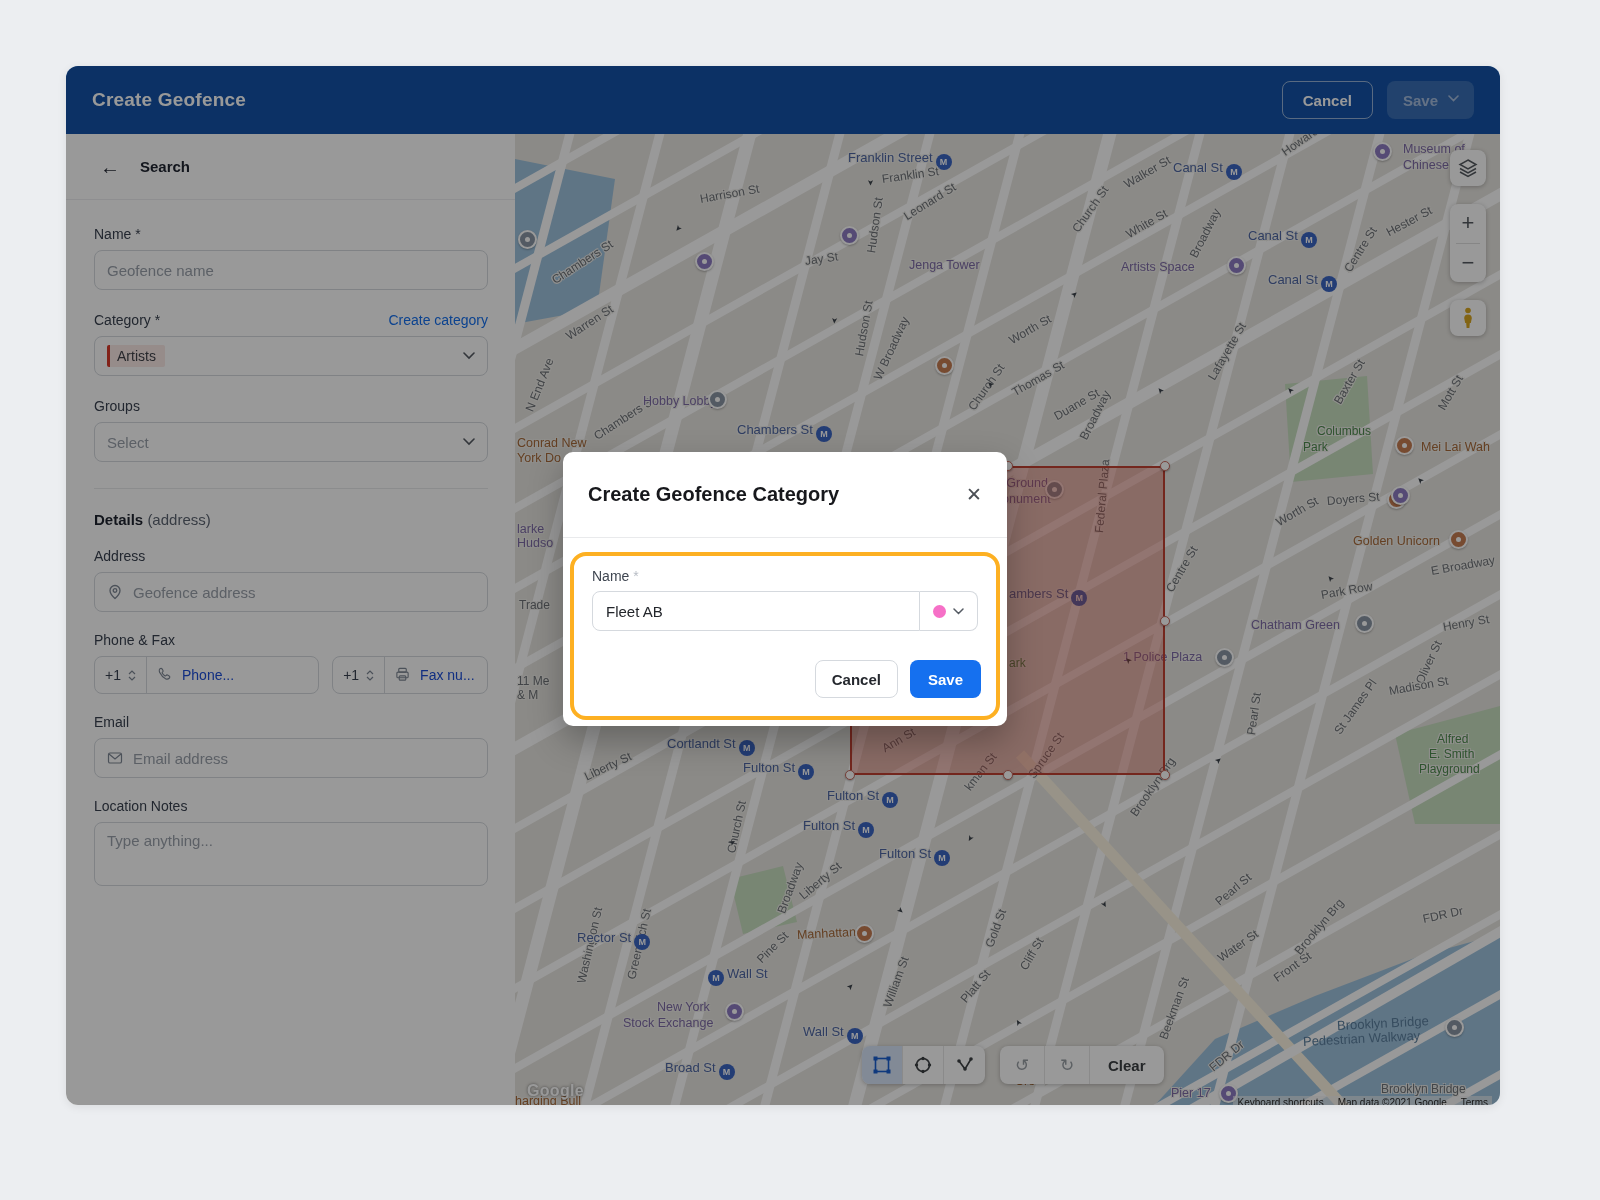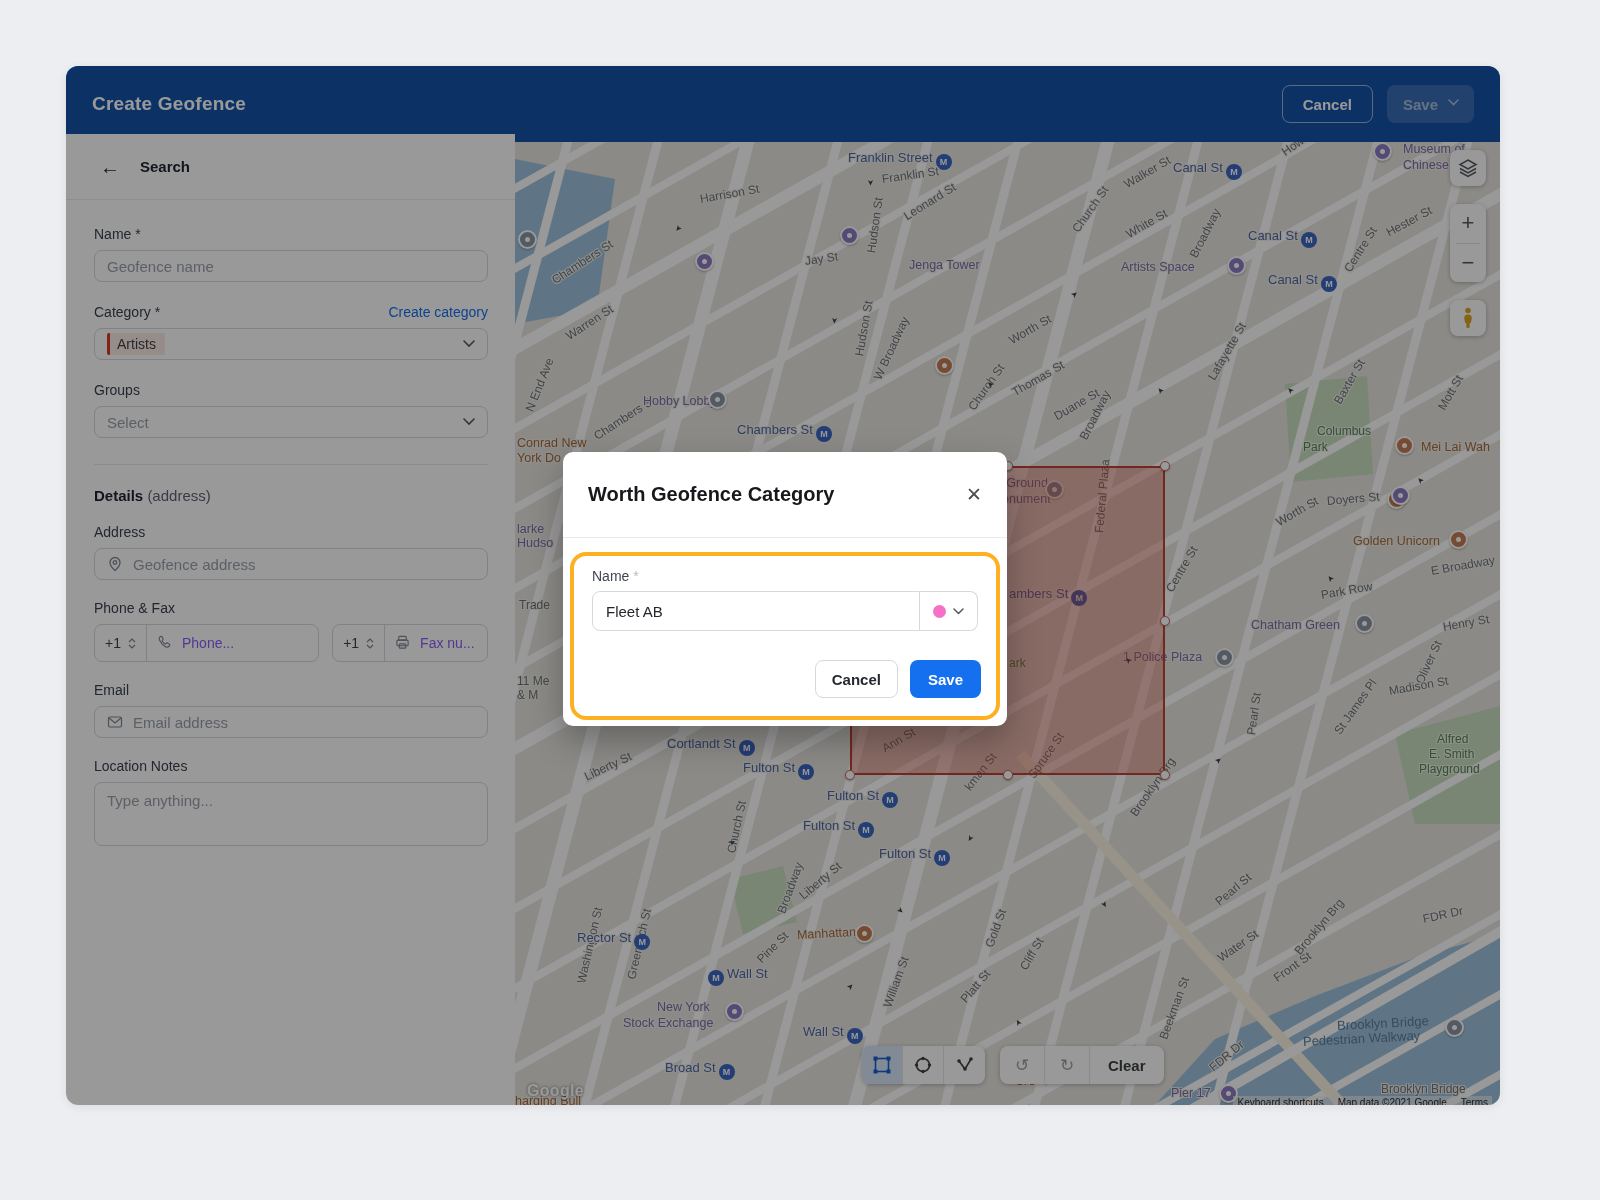--- a/index.html
+++ b/index.html
@@ -3,53 +3,53 @@
 <meta charset="utf-8">
 <style>
   * { margin:0; padding:0; box-sizing:border-box; }
   html,body { width:1600px; height:1200px; }
   body { font-family:"Liberation Sans", sans-serif; background:#eceef1; position:relative; overflow:hidden; }
 
   .window { position:absolute; left:66px; top:66px; width:1434px; height:1039px;
             border-radius:12px; overflow:hidden; background:#fff; box-shadow:0 2px 10px rgba(0,0,0,.08); }
 
   
-  .topbar { position:absolute; left:0; top:0; right:0; height:76px; background:#1453a8; display:flex; align-items:center; padding:0 26px; z-index:2; }
+  .topbar { position:absolute; left:0; top:0; right:0; height:68px; background:#1453a8; display:flex; align-items:center; padding:0 26px; z-index:2; }
   .topbar-title { color:#fff; font-size:19px; font-weight:700; letter-spacing:.2px; }
   .topbar-actions { margin-left:auto; display:flex; gap:14px; }
   .btn-cancel-top { height:38px; padding:0 20px; border:1px solid rgba(255,255,255,.55); border-radius:8px; background:transparent; color:#fff; font-size:15px; font-weight:600; font-family:inherit; }
   .btn-save-top { height:38px; padding:0 16px; border:none; border-radius:8px; background:rgba(255,255,255,.16); color:rgba(255,255,255,.55); font-size:15px; font-weight:600; display:flex; align-items:center; gap:10px; font-family:inherit; }
   .chev { width:10px; height:10px; display:inline-block; }
   .chev svg { display:block; }
 
   
   .sidebar { position:absolute; left:0; top:68px; width:449px; bottom:0; background:#fff; z-index:2; }
   .search-row { height:66px; display:flex; align-items:center; padding:0 34px; gap:20px; border-bottom:1px solid #ededf0; }
   .back-arrow { font-size:20px; color:#1f2430; line-height:1; }
   .search-label { font-size:15px; font-weight:600; color:#1f2430; }
   .form { padding:26px 27px 0 28px; }
   .f-label { font-size:14px; color:#3a4250; font-weight:500; margin-bottom:8px; }
   .f-row { display:flex; align-items:center; justify-content:space-between; margin-bottom:8px; }
   .link { font-size:14px; color:#1570ef; font-weight:500; cursor:pointer; }
-  .input, .select { width:100%; height:32px; border:1px solid #d5d9de; border-radius:8px; background:#fff;
+  .input, .select { width:100%; height:40px; border:1px solid #d5d9de; border-radius:8px; background:#fff;
       display:flex; align-items:center; padding:0 12px; font-size:15px; color:#9aa1ab; gap:9px; }
   .select { justify-content:space-between; }
   .mb20 { margin-bottom:20px; } .mb22 { margin-bottom:22px; }
   .chip { background:#fbe9e7; border-left:3px solid #d93a2b; padding:3px 9px 3px 7px; font-size:14px; color:#41434a; border-radius:2px; }
   .divider { height:1px; background:#e8eaec; margin:26px 0 22px; }
   .details-h { font-size:15px; margin-bottom:20px; }
   .details-h b { color:#1f2430; font-weight:700; }
   .details-h span { color:#5d6572; font-weight:400; }
   .icon-g { width:17px; height:17px; flex:0 0 auto; color:#7e8794; }
   .icon-g svg { display:block; }
   .phone-row { display:flex; gap:13px; margin-bottom:20px; }
   .pgroup { border:1px solid #d5d9de; border-radius:8px; height:38px; display:flex; align-items:center; overflow:hidden; background:#fff; }
   .pgroup.g1 { flex:1.45; } .pgroup.g2 { flex:1; }
   .pseg { display:flex; align-items:center; gap:7px; padding:0 10px; height:100%; font-size:14px; color:#3a4250; border-right:1px solid #d5d9de; flex:0 0 auto; }
-  .pseg2 { display:flex; align-items:center; gap:8px; padding:0 10px; font-size:14px; color:#8b5cf6; white-space:nowrap; overflow:hidden; }
+  .pseg2 { display:flex; align-items:center; gap:8px; padding:0 10px; font-size:14px; color:#1d4ed8; white-space:nowrap; overflow:hidden; }
   .updown { display:flex; flex-direction:column; gap:1px; color:#7e8794; }
   .notes { width:100%; height:64px; border:1px solid #d5d9de; border-radius:8px; padding:9px 12px; font-size:15px; color:#9aa1ab; }
 
   
   .map { position:absolute; left:449px; top:68px; right:0; bottom:0; background:#e8e6e1; overflow:hidden; z-index:1; }
   .map svg.roads { position:absolute; left:0; top:0; }
   .ml { position:absolute; white-space:nowrap; transform-origin:left center;
         text-shadow:-1px -1px 0 #efeeea, 1px -1px 0 #efeeea, -1px 1px 0 #efeeea, 1px 1px 0 #efeeea; }
   .ml.street { font-size:12px; color:#6e7277; }
   .ml.transit { font-size:13px; color:#4f67a3; font-weight:500; }
@@ -498,21 +498,21 @@
       <div class="handle" style="left: 645px; top: 636px;"></div>
       <div class="handle" style="left: 487.5px; top: 636px;"></div>
       <div class="handle" style="left: 330px; top: 636px;"></div>
       <div class="handle" style="left: 330px; top: 481.5px;"></div>
     </div>
 
   <div class="backdrop"></div>
 
   <div class="modal">
     <div class="modal-head">
-      <div class="modal-title">Worth Geofence Category</div>
+      <div class="modal-title">Create Geofence Category</div>
       <span class="modal-close">✕</span>
     </div>
     <div class="hl-box" id="hl-box" style="border-color: rgb(253, 176, 34);">
       <div class="m-label">
         <span>Name</span><span class="req">*</span>
       </div>
       <div class="name-row">
         <input class="m-input" value="Fleet AB" style="">
         <button class="color-btn">
           <span class="color-dot" id="color-dot" style="background: rgb(246, 112, 199);"></span>

